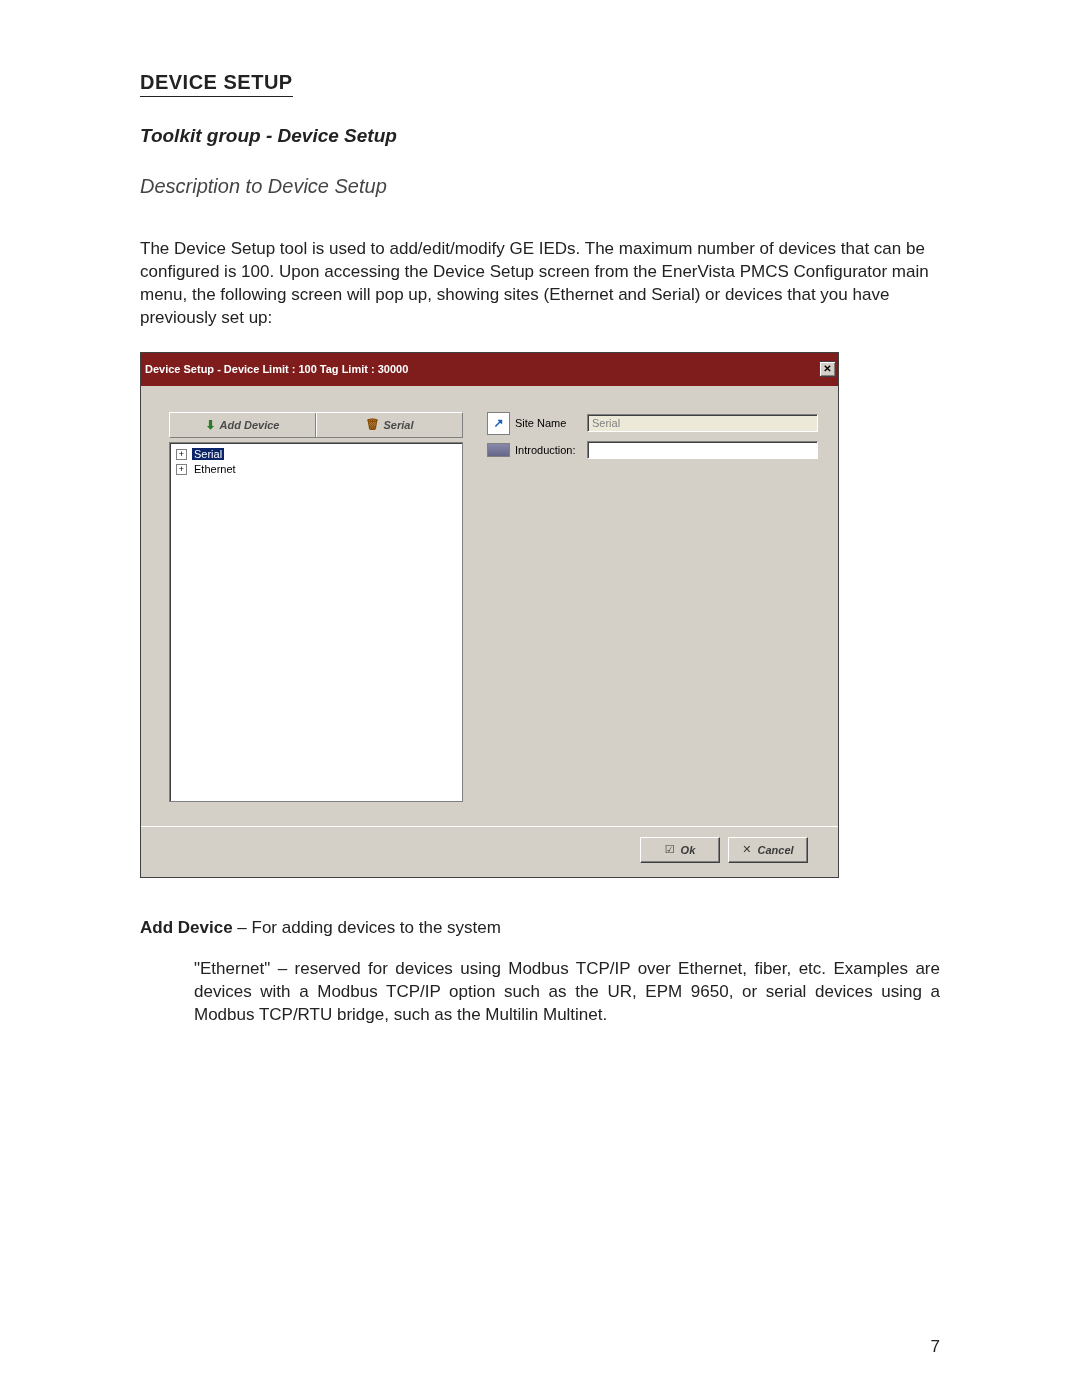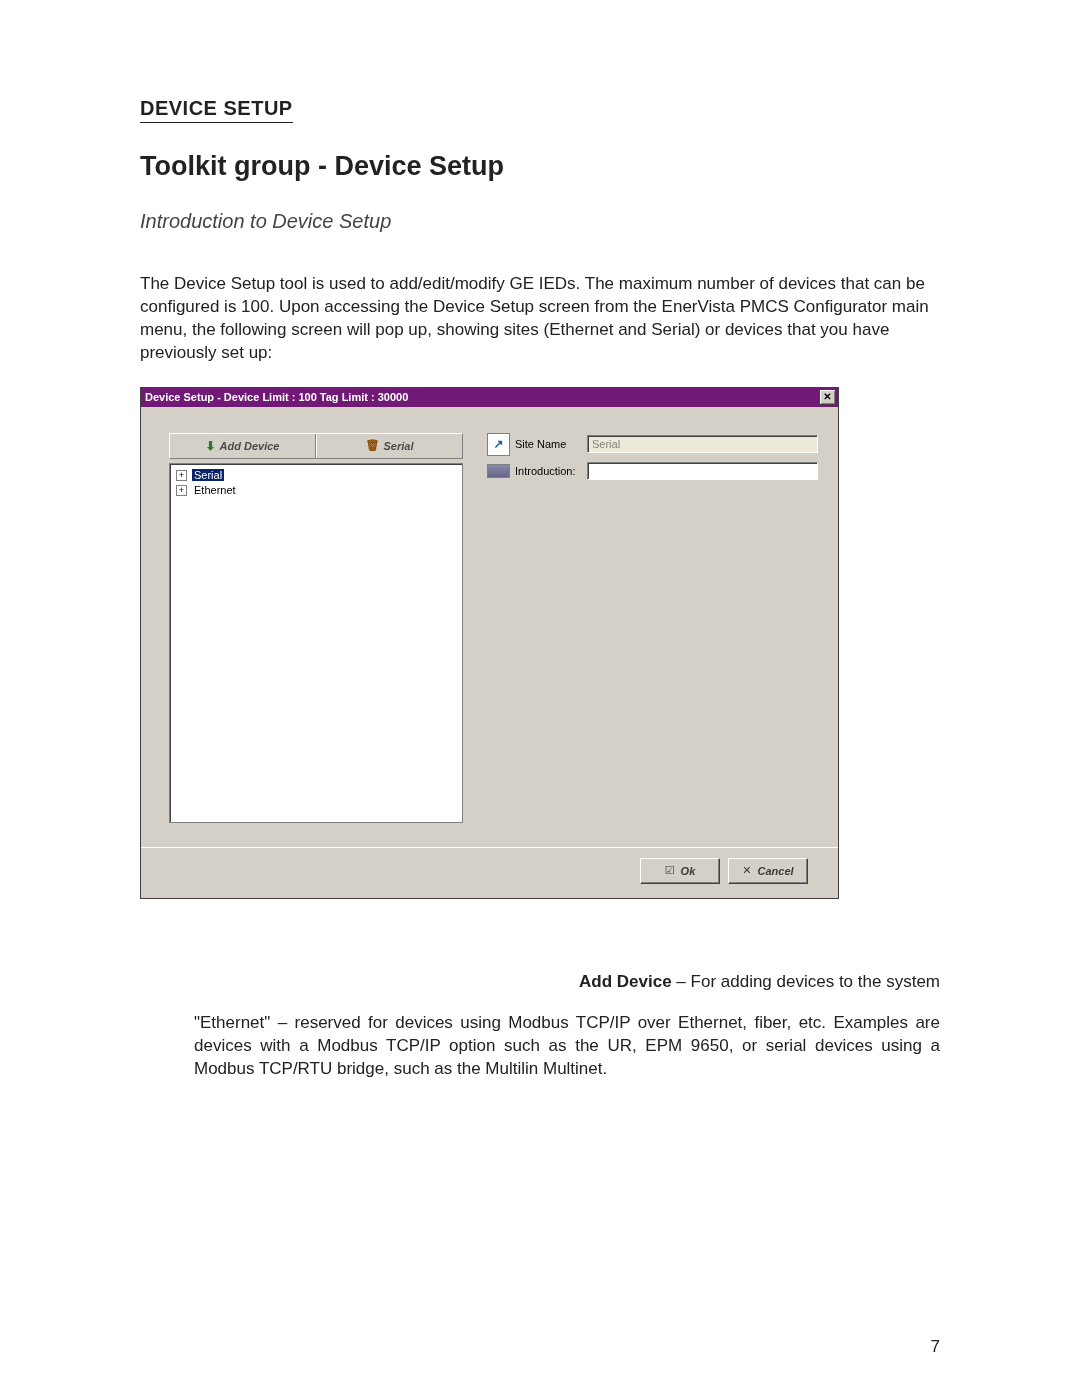--- a/index.html
+++ b/index.html
@@ -7,56 +7,57 @@
     padding: 0;
     background: #ffffff;
     font-family: "Trebuchet MS", "Lucida Sans", Arial, sans-serif;
     color: #222;
   }
   .page {
     width: 1080px;
     height: 1397px;
     position: relative;
     box-sizing: border-box;
-    padding: 97px 140px 0 140px;
+    padding: 71px 140px 0 140px;
   }
   .section-heading {
     font-size: 20px;
     font-weight: bold;
     letter-spacing: 0.5px;
     border-bottom: 1.5px solid #222;
     display: inline-block;
     padding-bottom: 2px;
   }
   .sub-heading {
     margin-top: 28px;
-    font-size: 27px;
-    font-weight: bold;
+    font-size: 19px;
+    font-weight: bold;
+    font-style: italic;
   }
   .intro-heading {
     margin-top: 28px;
     font-size: 20px;
     font-style: italic;
     color: #444;
   }
   .body-text {
     margin-top: 40px;
     font-size: 17px;
     line-height: 1.35;
   }
 
   
   .dialog-wrap {
     margin-top: 22px;
     width: 697px;
     border: 1px solid #404040;
   }
   .titlebar {
-    height: 19px;
-    background: #701a75; 
+    height: 33px;
+    background: #7f1d1d; 
     color: #ffffff;
     display: flex;
     align-items: center;
     justify-content: space-between;
     padding: 0 2px 0 4px;
     font-family: Tahoma, Arial, sans-serif;
     font-size: 11px;
     font-weight: bold;
   }
   .titlebar .close-btn {
@@ -231,24 +232,23 @@
     font-style: italic;
     font-weight: bold;
     color: #3a3a3a;
     cursor: pointer;
   }
   .dlg-icon { font-style: normal; font-weight: normal; }
 
   
   .body-text .bold { font-weight: bold; }
   .definitions {
-    margin-top: 72px;
+    margin-top: 39px;
     font-size: 17px;
     line-height: 1.35;
-    text-align: right;
   }
   .def-row .term { font-weight: bold; }
   .ethernet-para {
     margin-top: 18px;
     margin-left: 54px;
     font-size: 17px;
     line-height: 1.35;
     text-align: justify;
   }
   .page-number {
@@ -260,21 +260,21 @@
 </style>
 </head>
 <body>
 
 <div class="page">
 
   <div class="section-heading">DEVICE SETUP</div>
 
   <div class="sub-heading">Toolkit group - Device Setup</div>
 
-  <div class="intro-heading">Introduction to Device Setup</div>
+  <div class="intro-heading">Description to Device Setup</div>
 
   <div class="body-text">The Device Setup tool is used to add/edit/modify GE IEDs.  The maximum number of devices that can be configured is 100.  Upon accessing the Device Setup screen from the EnerVista PMCS Configurator main menu, the following screen will pop up, showing sites (Ethernet and Serial) or devices that you have previously set up:</div>
 
   
   <div class="dialog-wrap">
     <div class="titlebar">
       <span>Device Setup - Device Limit : 100 Tag Limit : 30000</span>
       <div class="close-btn">
         <span>✕</span>
       </div>

